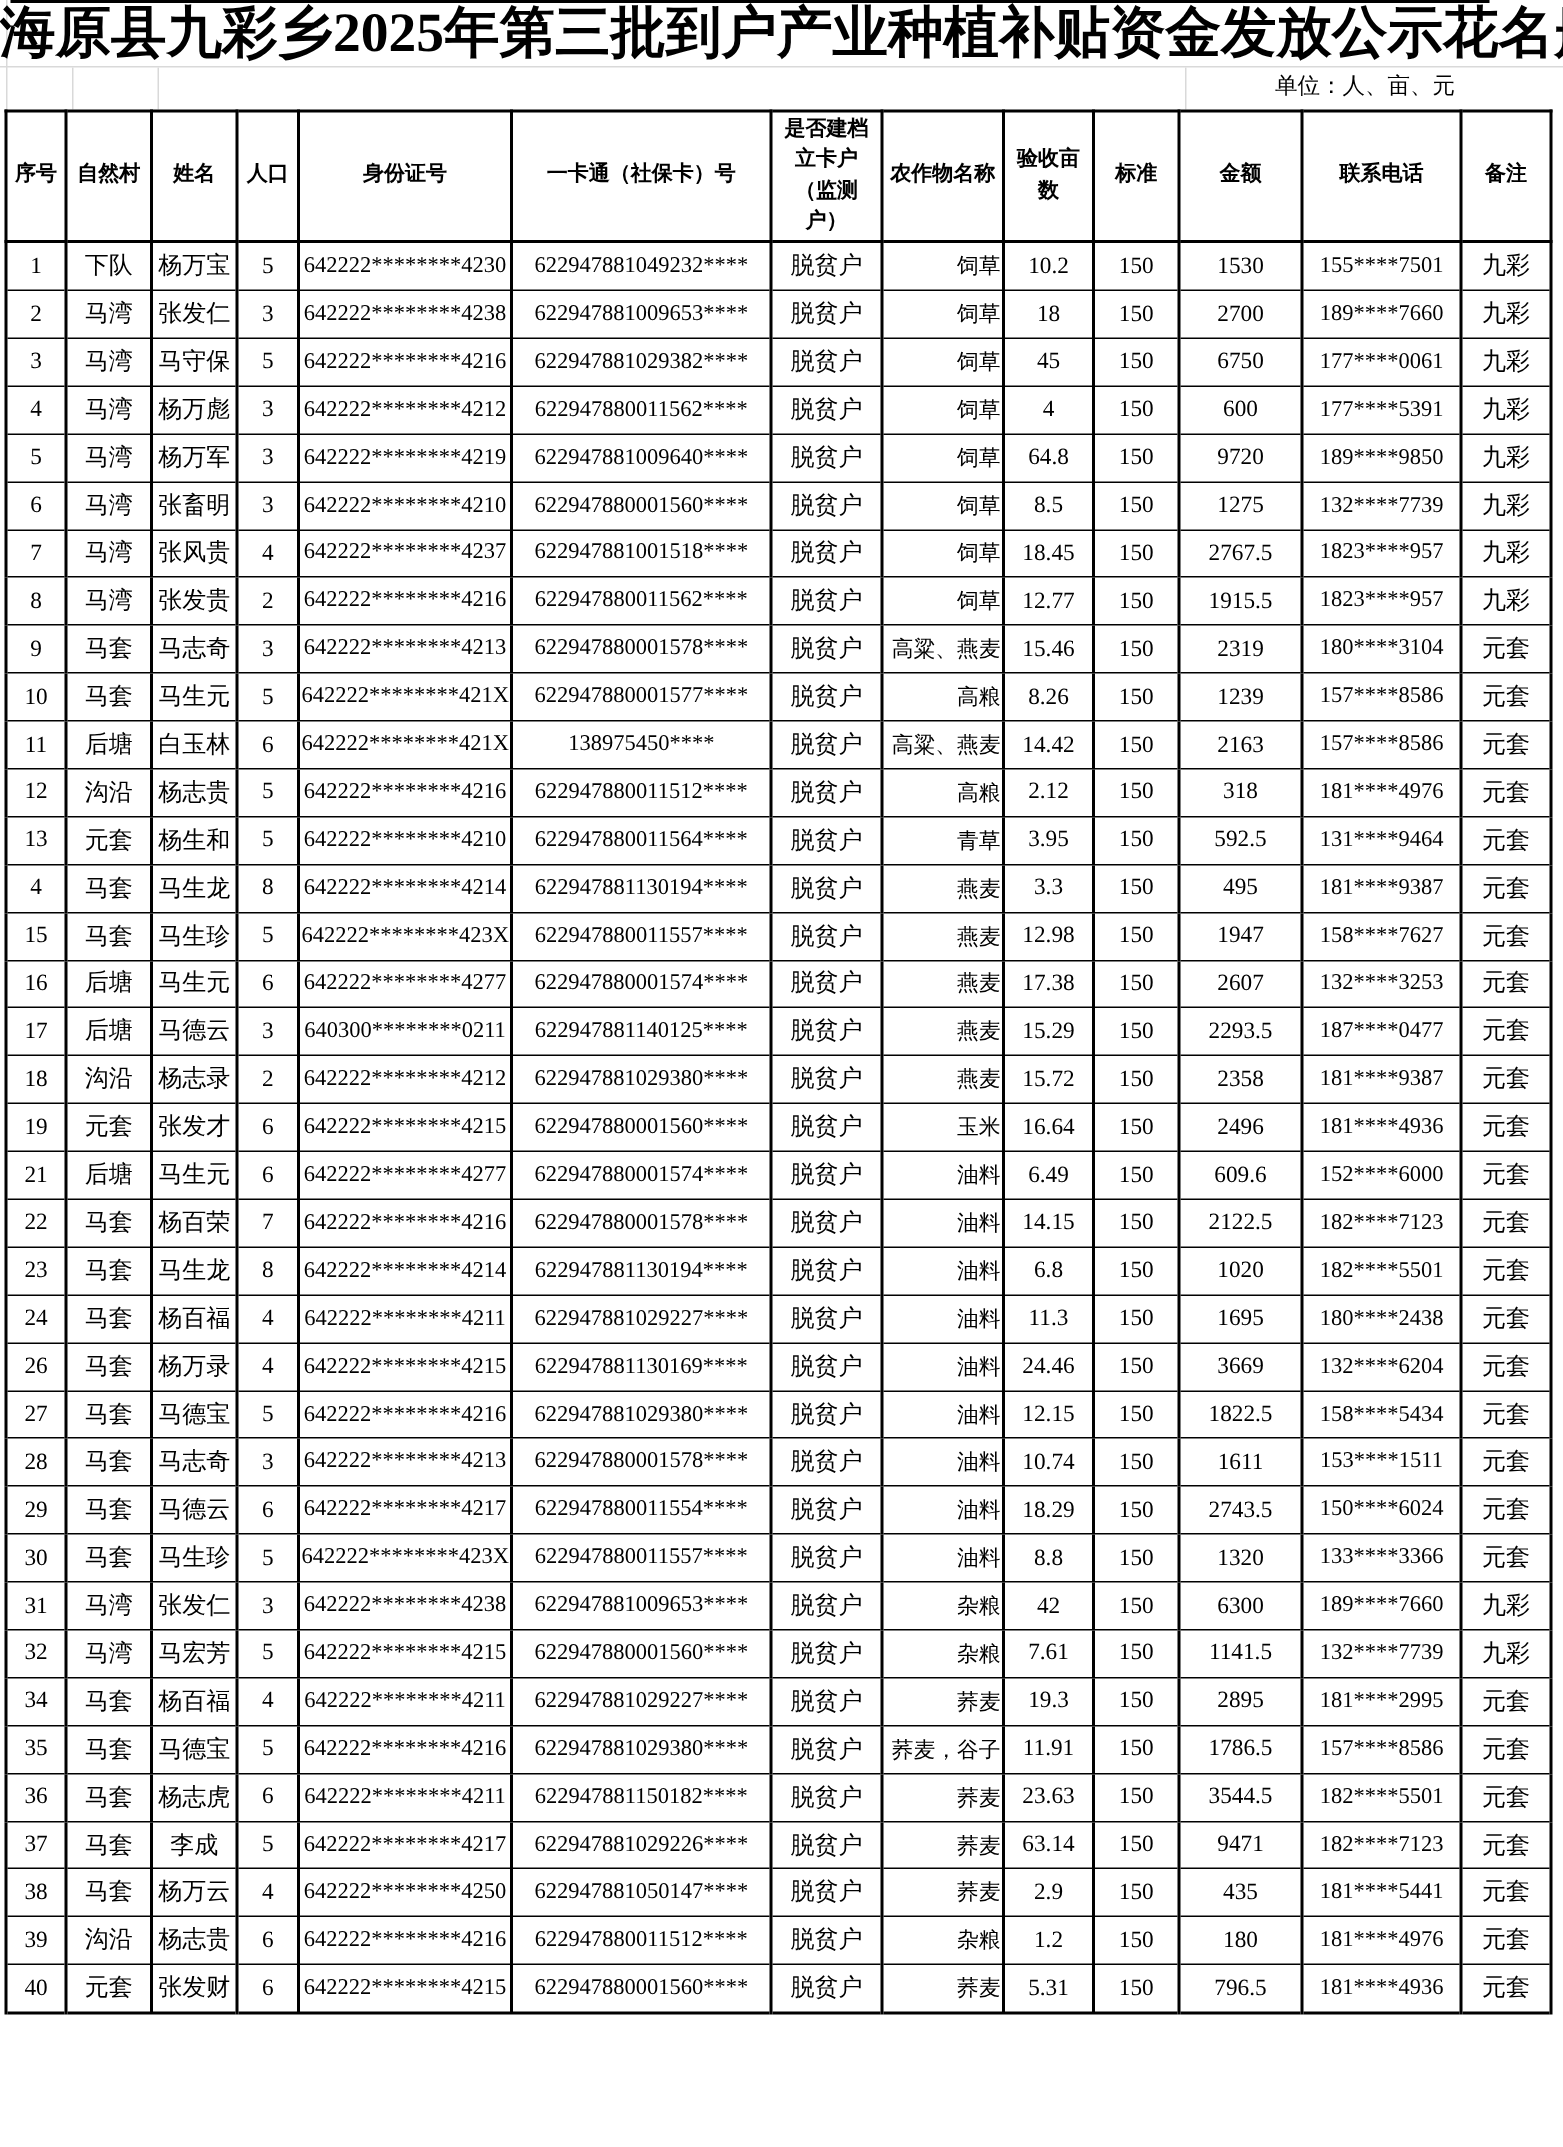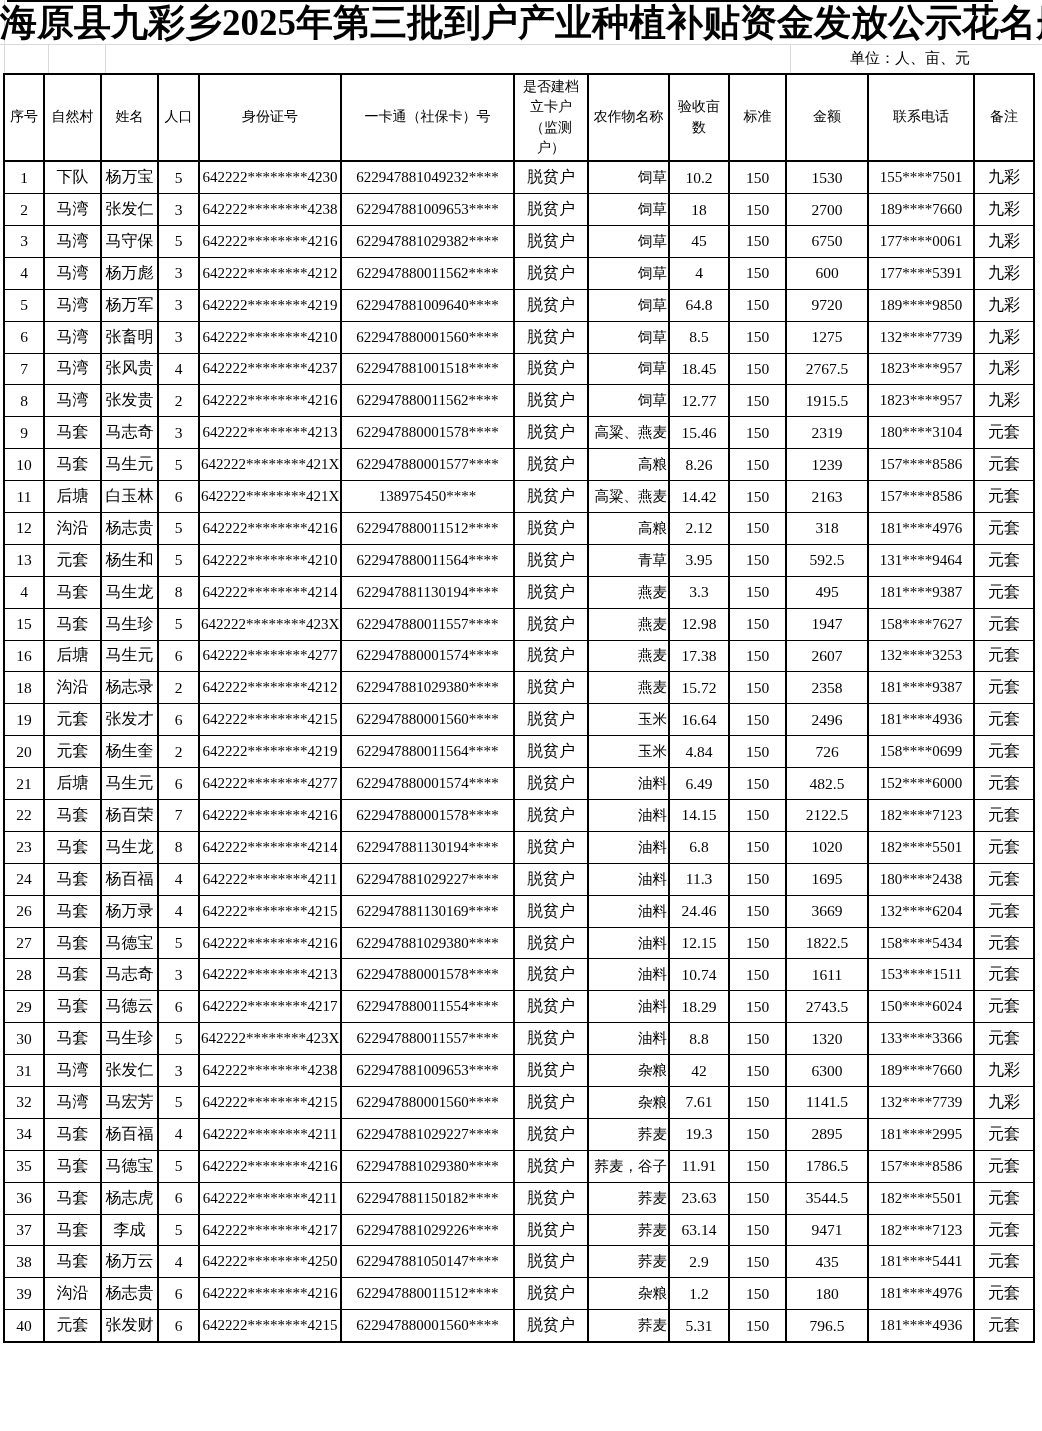--- a/index.html
+++ b/index.html
@@ -24,21 +24,21 @@
     position:absolute;top:47px;right:72px;height:22px;line-height:22px;
     font-size:15px;font-weight:normal;white-space:nowrap;
   }
   table.roster{
     position:absolute;left:3px;top:73px;width:1030px;
     border-collapse:collapse;table-layout:fixed;
     border:2px solid #000;
   }
   table.roster th{
     border:2px solid #000;
-    font-size:14px;font-weight:normal;
+    font-size:14px;font-weight:bold;
     text-align:center;vertical-align:middle;
     padding:2px 3px;line-height:1.45;
     height:77px;word-break:break-all;
   }
   table.roster td{
     border-left:2px solid #000;border-right:2px solid #000;
     border-top:1px solid #000;border-bottom:1px solid #000;
     text-align:center;vertical-align:middle;
     font-size:16px;height:30.9px;padding:0 1px;
     white-space:nowrap;overflow:hidden;
@@ -333,20 +333,35 @@
         <td>622947880001574****</td>
         <td>脱贫户</td>
         <td>燕麦</td>
         <td>17.38</td>
         <td>150</td>
         <td>2607</td>
         <td>132****3253</td>
         <td>元套</td>
       </tr>
       <tr>
+        <td>17</td>
+        <td>后塘</td>
+        <td>马德云</td>
+        <td>3</td>
+        <td>640300********0211</td>
+        <td>622947881140125****</td>
+        <td>脱贫户</td>
+        <td>燕麦</td>
+        <td>15.29</td>
+        <td>150</td>
+        <td>2293.5</td>
+        <td>187****0477</td>
+        <td>元套</td>
+      </tr>
+      <tr>
         <td>18</td>
         <td>沟沿</td>
         <td>杨志录</td>
         <td>2</td>
         <td>642222********4212</td>
         <td>622947881029380****</td>
         <td>脱贫户</td>
         <td>燕麦</td>
         <td>15.72</td>
         <td>150</td>
@@ -363,46 +378,31 @@
         <td>622947880001560****</td>
         <td>脱贫户</td>
         <td>玉米</td>
         <td>16.64</td>
         <td>150</td>
         <td>2496</td>
         <td>181****4936</td>
         <td>元套</td>
       </tr>
       <tr>
-        <td>20</td>
-        <td>元套</td>
-        <td>杨生奎</td>
-        <td>2</td>
-        <td>642222********4219</td>
-        <td>622947880011564****</td>
-        <td>脱贫户</td>
-        <td>玉米</td>
-        <td>4.84</td>
-        <td>150</td>
-        <td>726</td>
-        <td>158****0699</td>
-        <td>元套</td>
-      </tr>
-      <tr>
         <td>21</td>
         <td>后塘</td>
         <td>马生元</td>
         <td>6</td>
         <td>642222********4277</td>
         <td>622947880001574****</td>
         <td>脱贫户</td>
         <td>油料</td>
         <td>6.49</td>
         <td>150</td>
-        <td>482.5</td>
+        <td>609.6</td>
         <td>152****6000</td>
         <td>元套</td>
       </tr>
       <tr>
         <td>22</td>
         <td>马套</td>
         <td>杨百荣</td>
         <td>7</td>
         <td>642222********4216</td>
         <td>622947880001578****</td>

